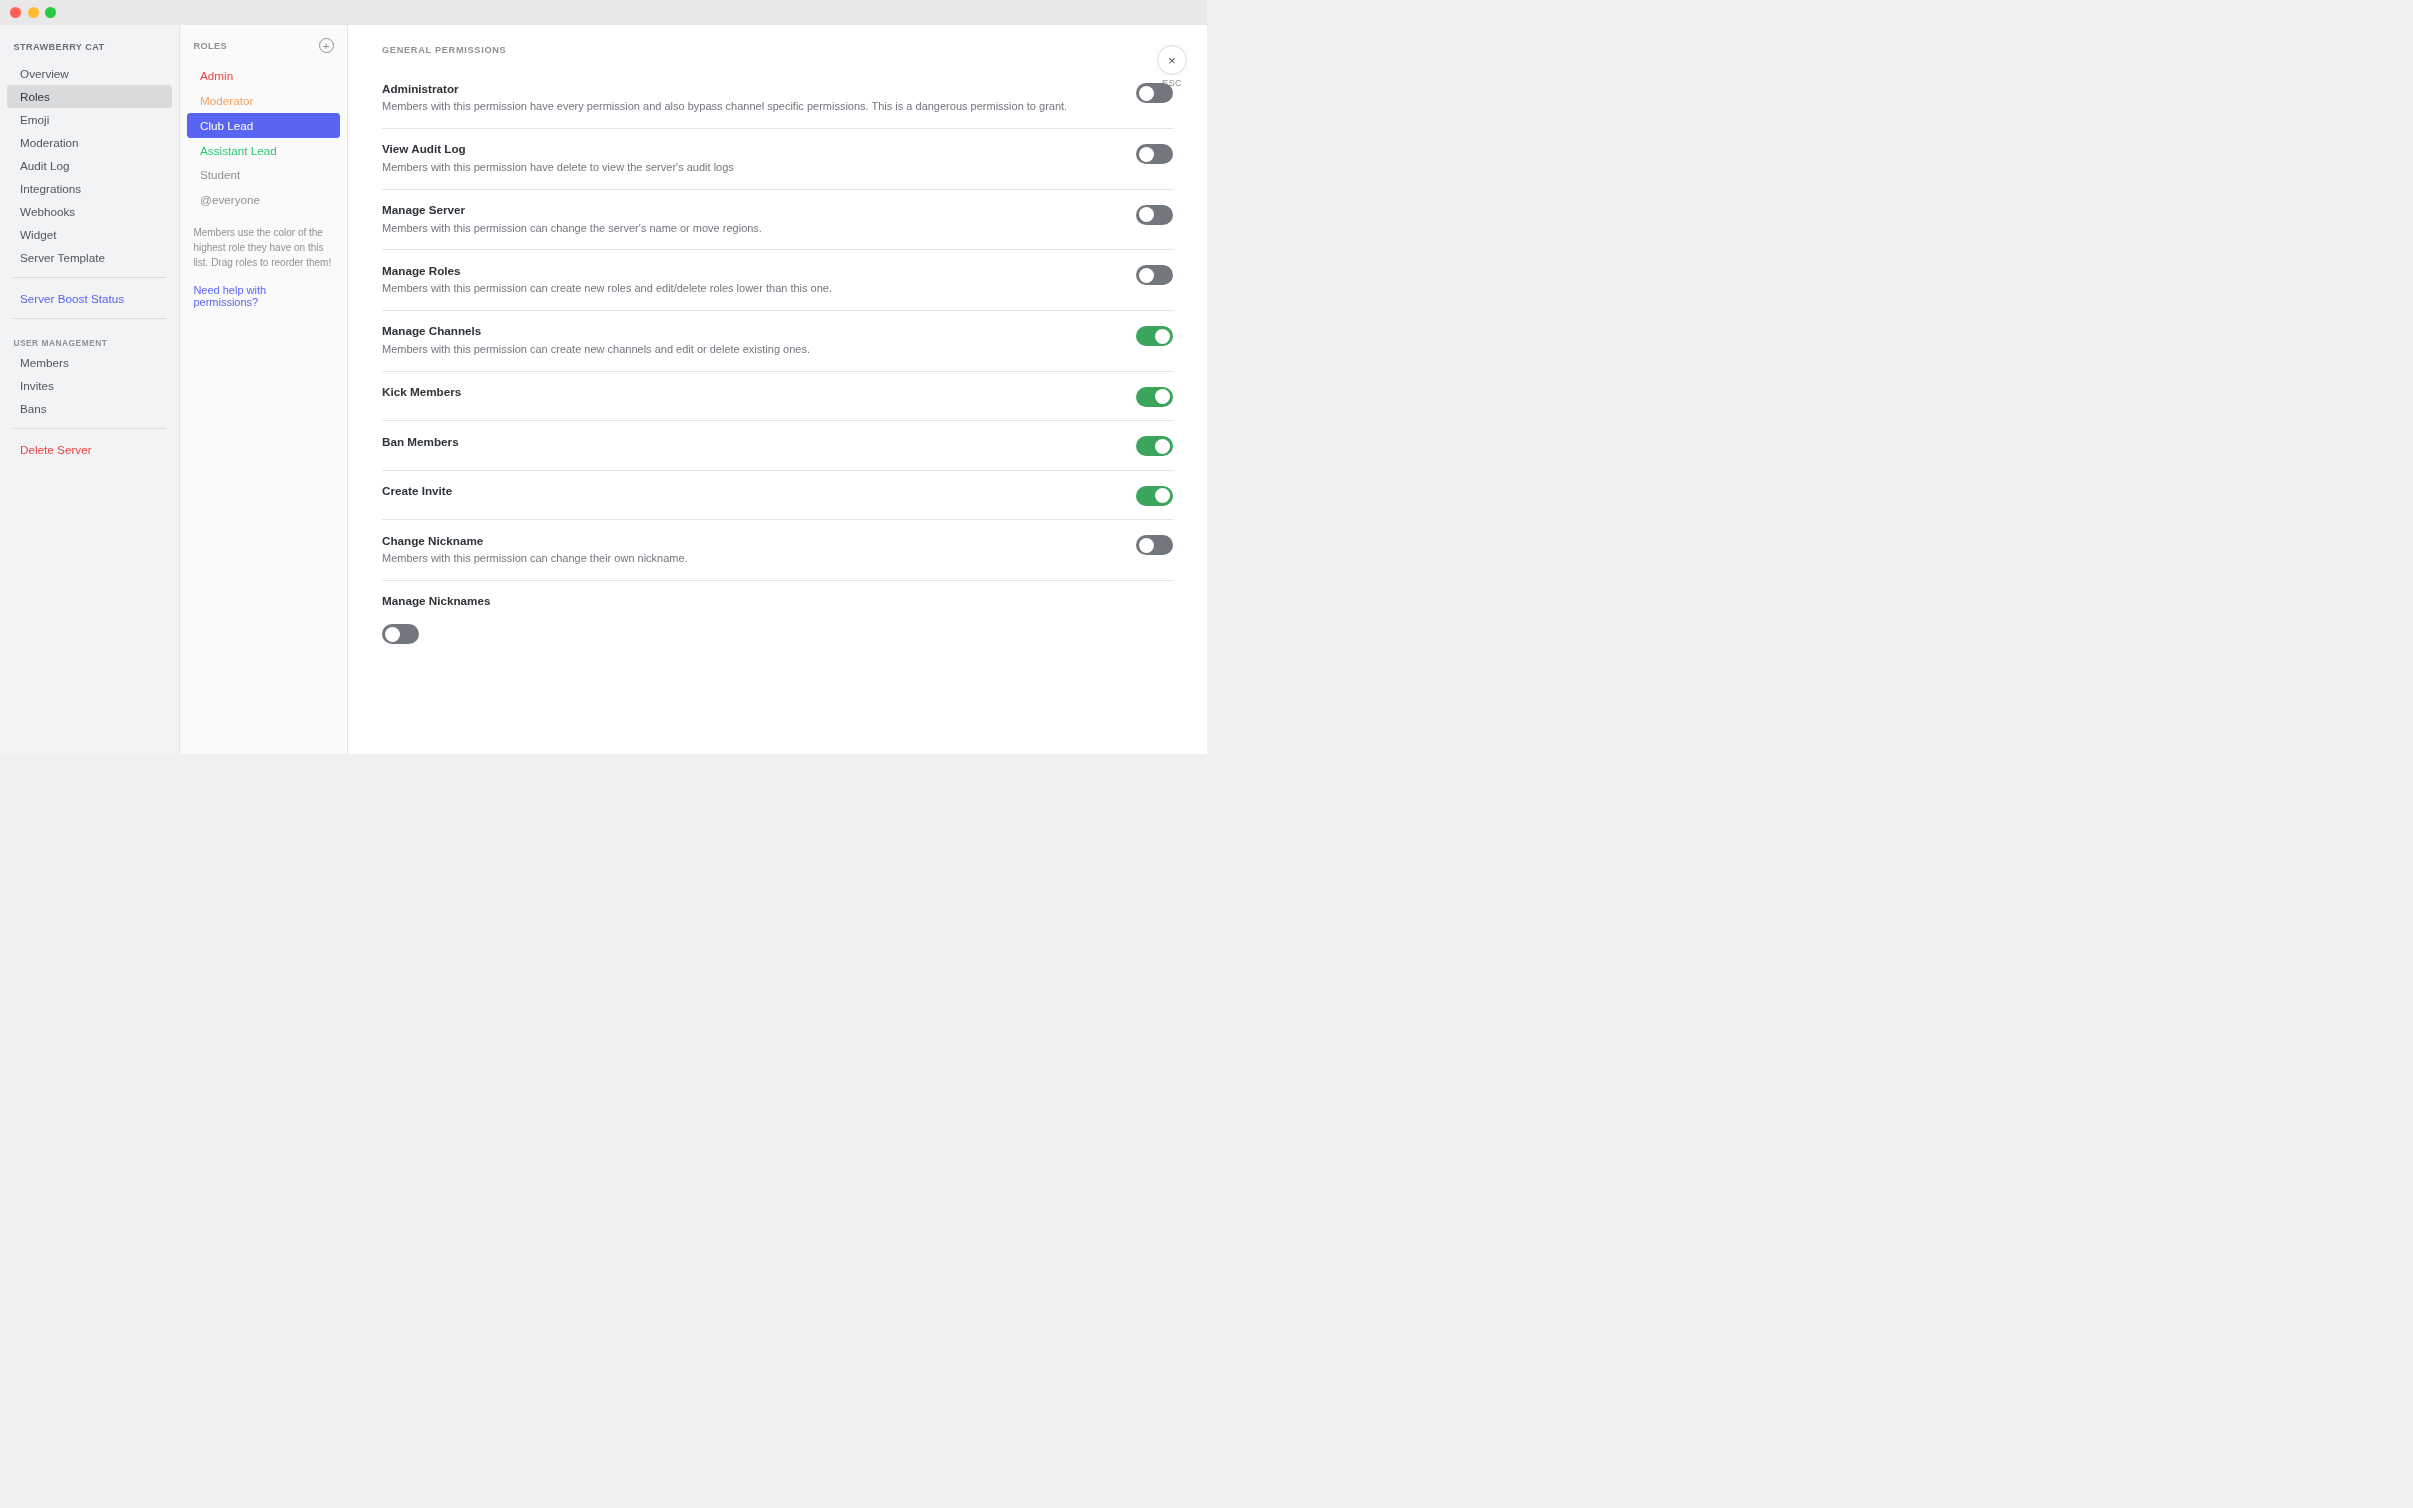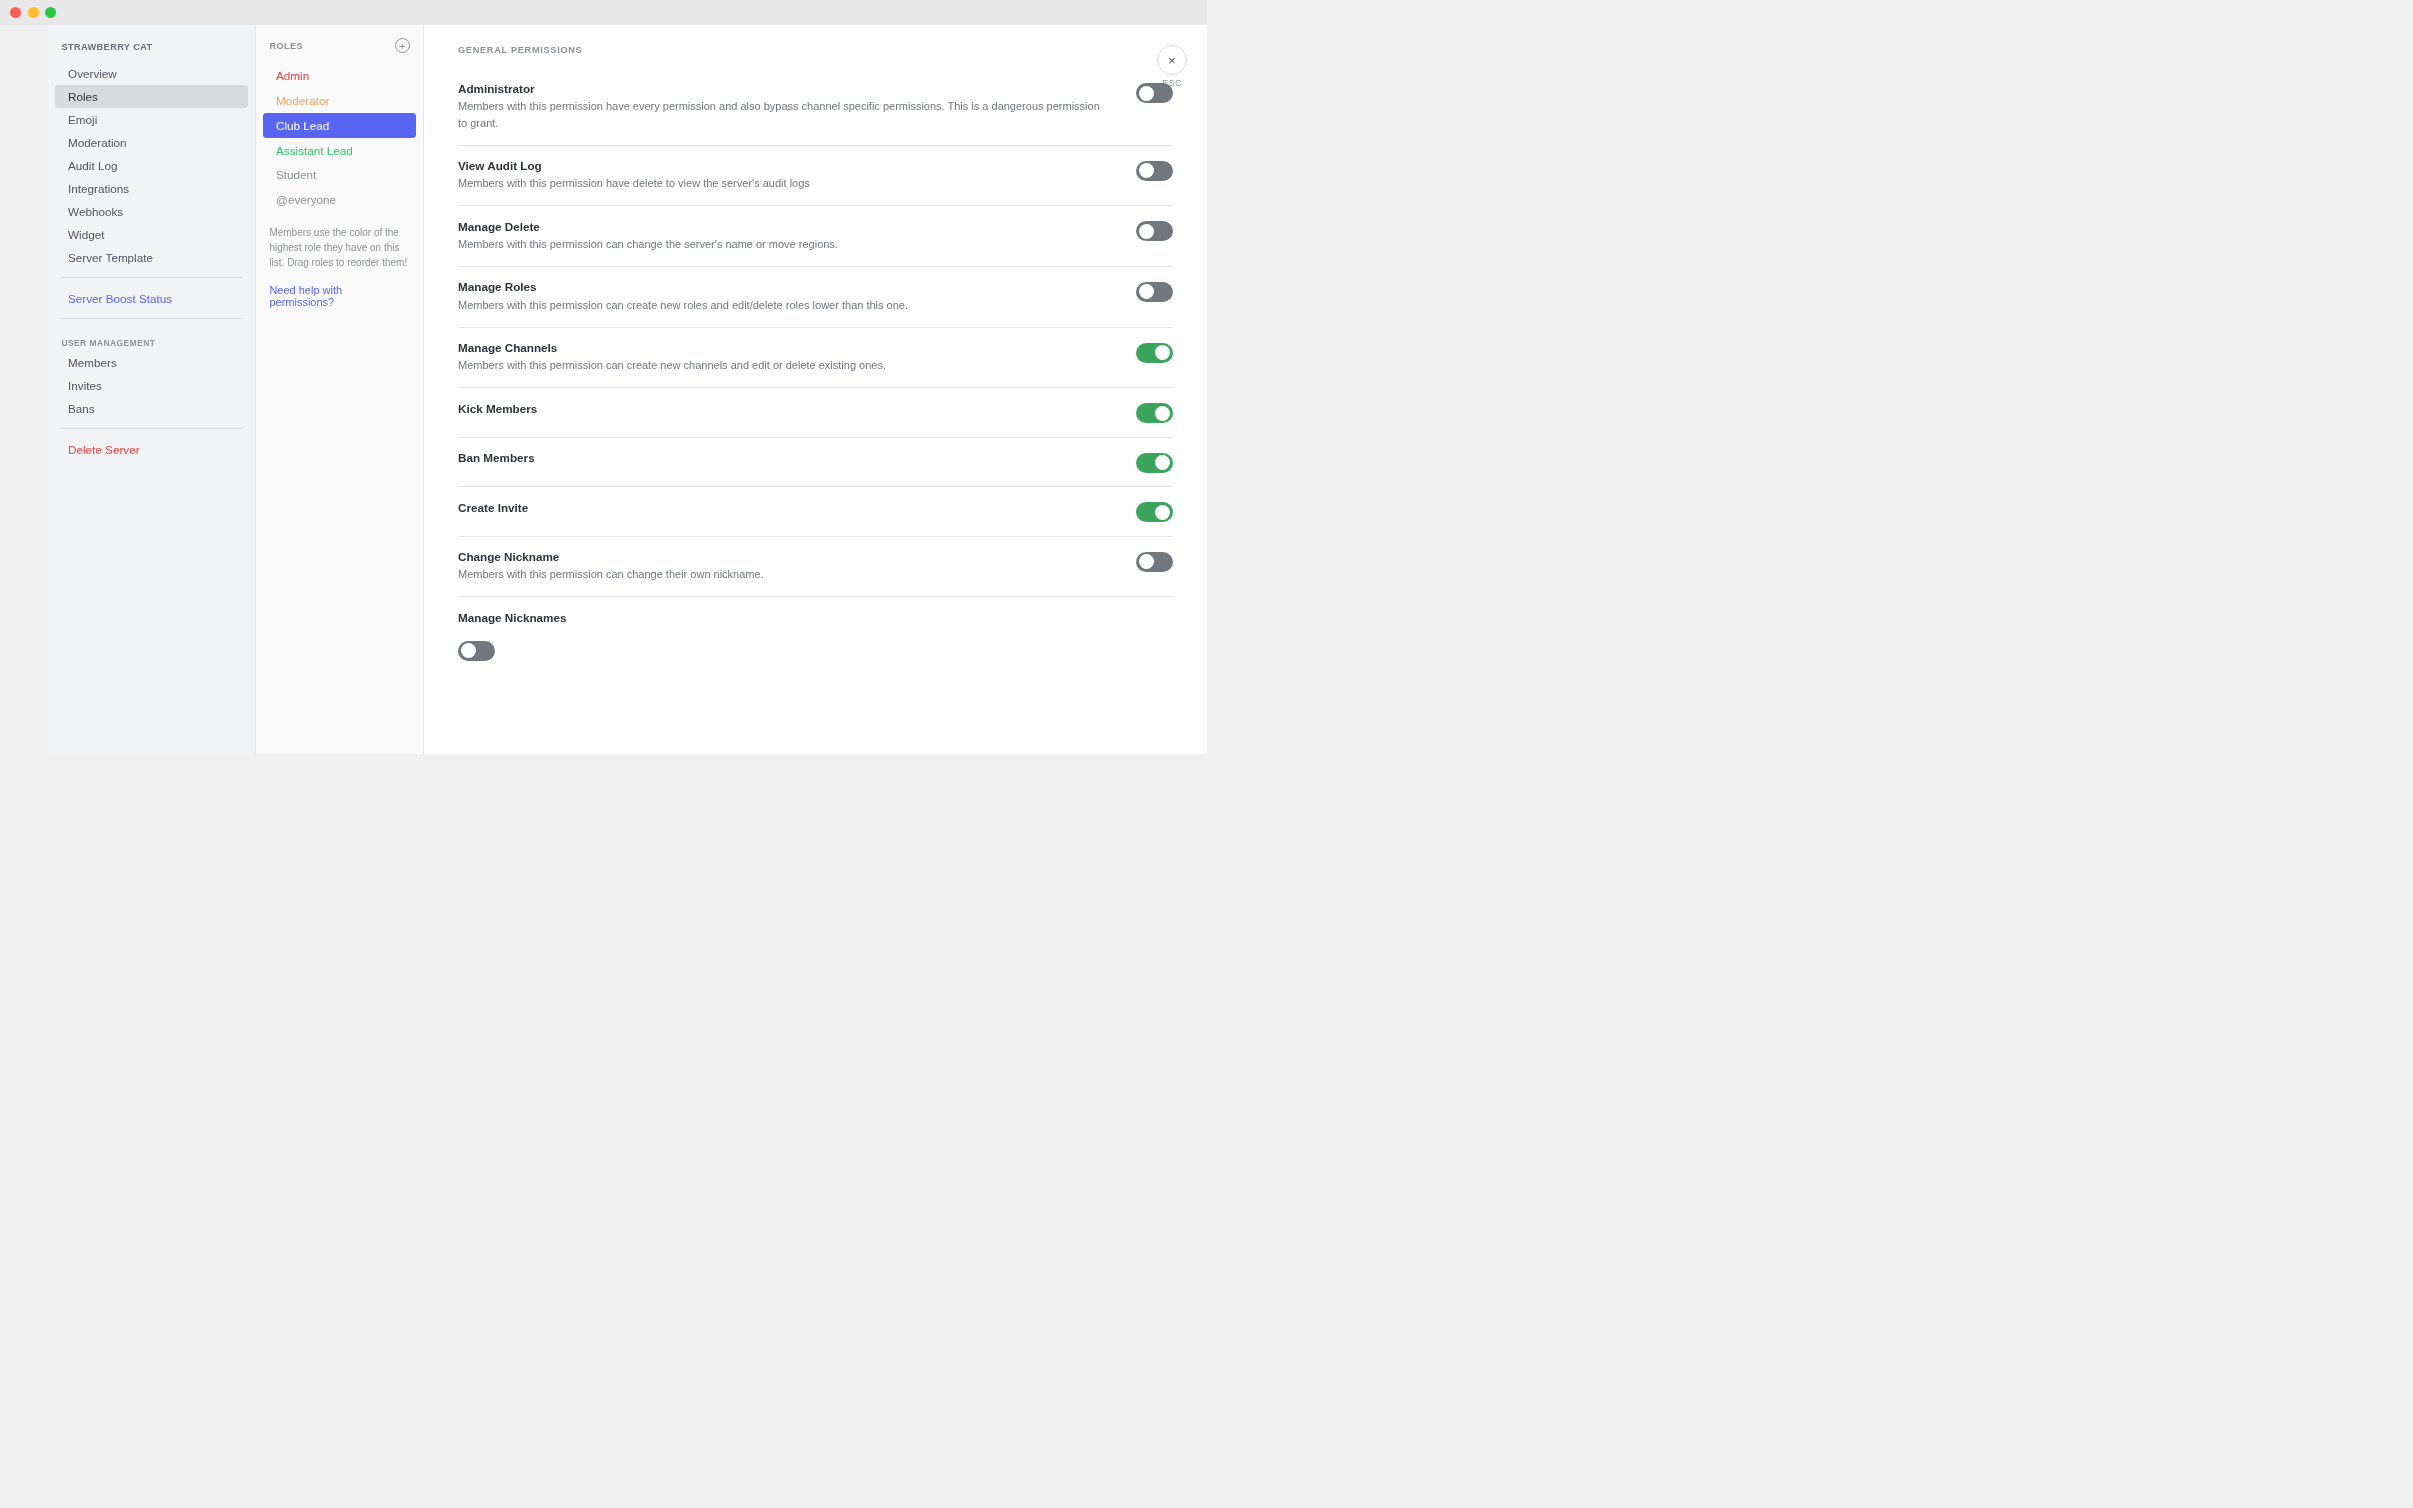--- a/index.html
+++ b/index.html
@@ -36,27 +36,26 @@
 
     
     .app-container {
       display: flex;
       flex: 1;
       overflow: hidden;
     }
 
     
     .sidebar {
-      width: 208px;
+      width: 180px;
       background: #f2f3f5;
       padding: 17px 0;
       overflow-y: auto;
       flex-shrink: 0;
       border-right: 0.8px solid #e3e5e8;
-      margin-left: 48px;
     }
 
     .sidebar-server-name {
       font-size: 9.2px;
       font-weight: 700;
       color: #6d6f78;
       letter-spacing: 0.4px;
       text-transform: uppercase;
       padding: 0 13.4px 10px 13.4px;
     }
@@ -335,21 +334,21 @@
         </div>
         <div class="permission-row">
           <div class="permission-info">
             <div class="permission-name">View Audit Log</div>
             <div class="permission-desc">Members with this permission have delete to view the server's audit logs</div>
           </div>
           <div class="toggle off"></div>
         </div>
         <div class="permission-row">
           <div class="permission-info">
-            <div class="permission-name">Manage Delete</div>
+            <div class="permission-name">Manage Server</div>
             <div class="permission-desc">Members with this permission can change the server's name or move regions.</div>
           </div>
           <div class="toggle off"></div>
         </div>
         <div class="permission-row">
           <div class="permission-info">
             <div class="permission-name">Manage Roles</div>
             <div class="permission-desc">Members with this permission can create new roles and edit/delete roles lower than this one.</div>
           </div>
           <div class="toggle off"></div>

